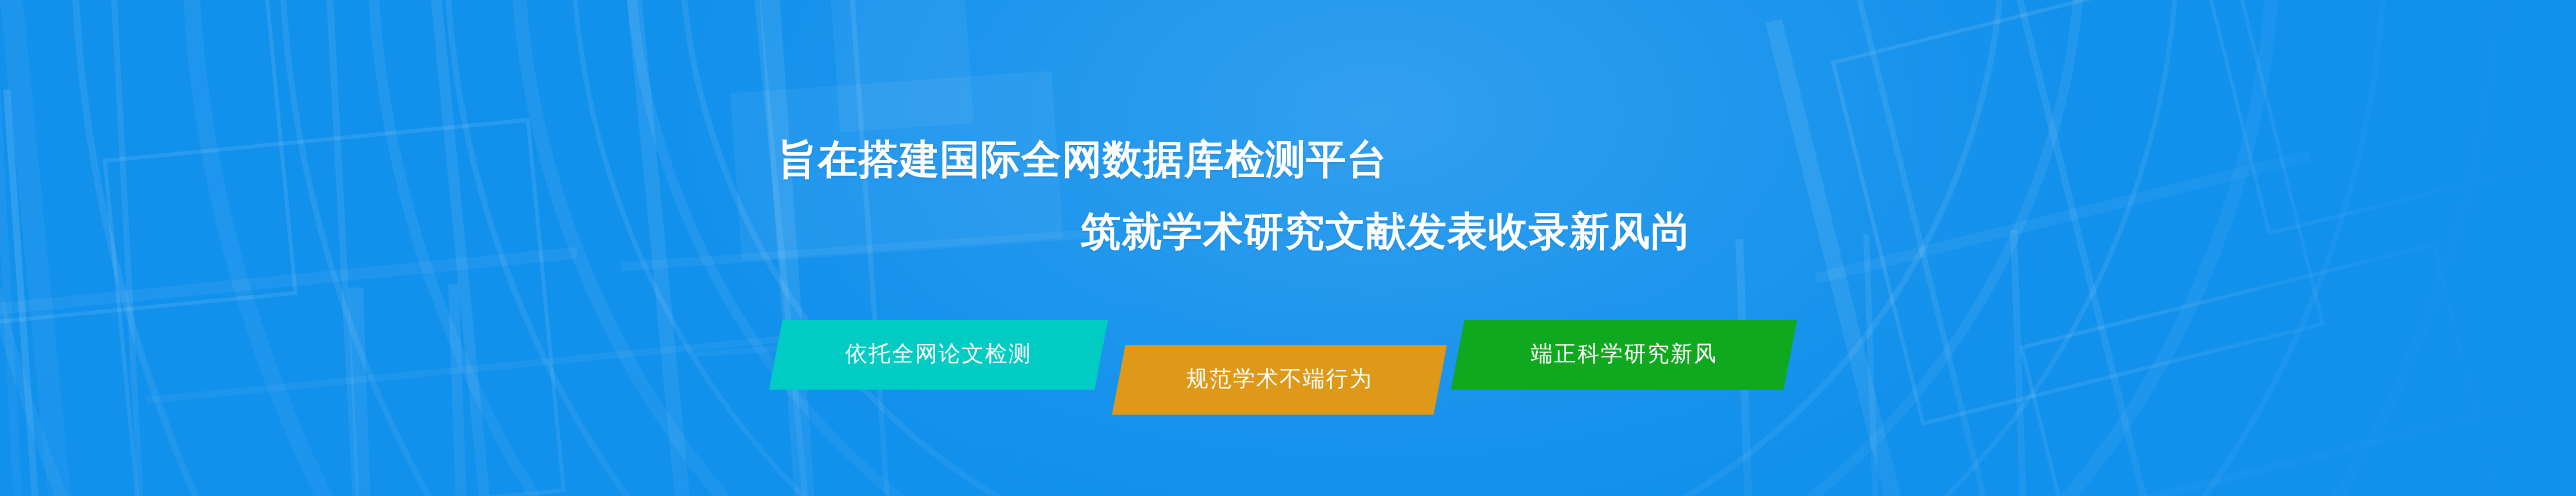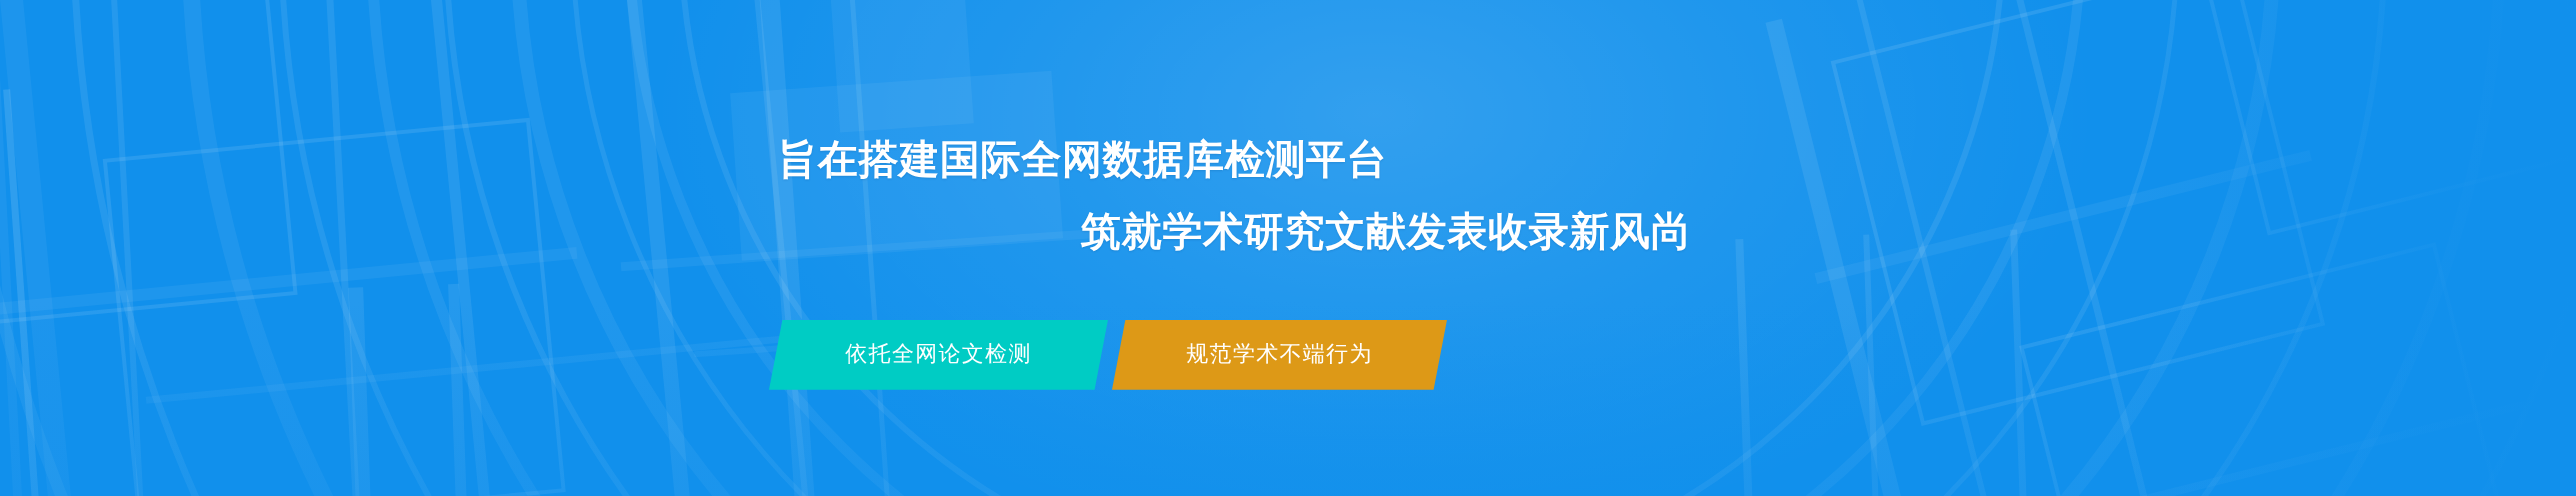--- a/index.html
+++ b/index.html
@@ -214,21 +214,24 @@
     <div id="hl-line-1" class="hl-line">旨在搭建国际全网数据库检测平台</div>
     <div id="hl-line-2" class="hl-line">筑就学术研究文献发表收录新风尚</div>
   </div>
 
   <div id="badge-strip">
 
     <div id="badge-0" class="badge" style="background:#00ccc4;">
       <span class="badge-label">依托全网论文检测</span>
     </div>
 
-    <div id="badge-1" class="badge" style="background:#dd9917;">
+    <div id="badge-1" class="badge" style="background:#dd9917;margin-top:25px;">
       <span class="badge-label">规范学术不端行为</span>
     </div>
 
+    <div id="badge-2" class="badge" style="background:#0fa81f;">
+      <span class="badge-label">端正科学研究新风</span>
+    </div>
 
   </div>
 
 </div>
 
 
 </body></html>

